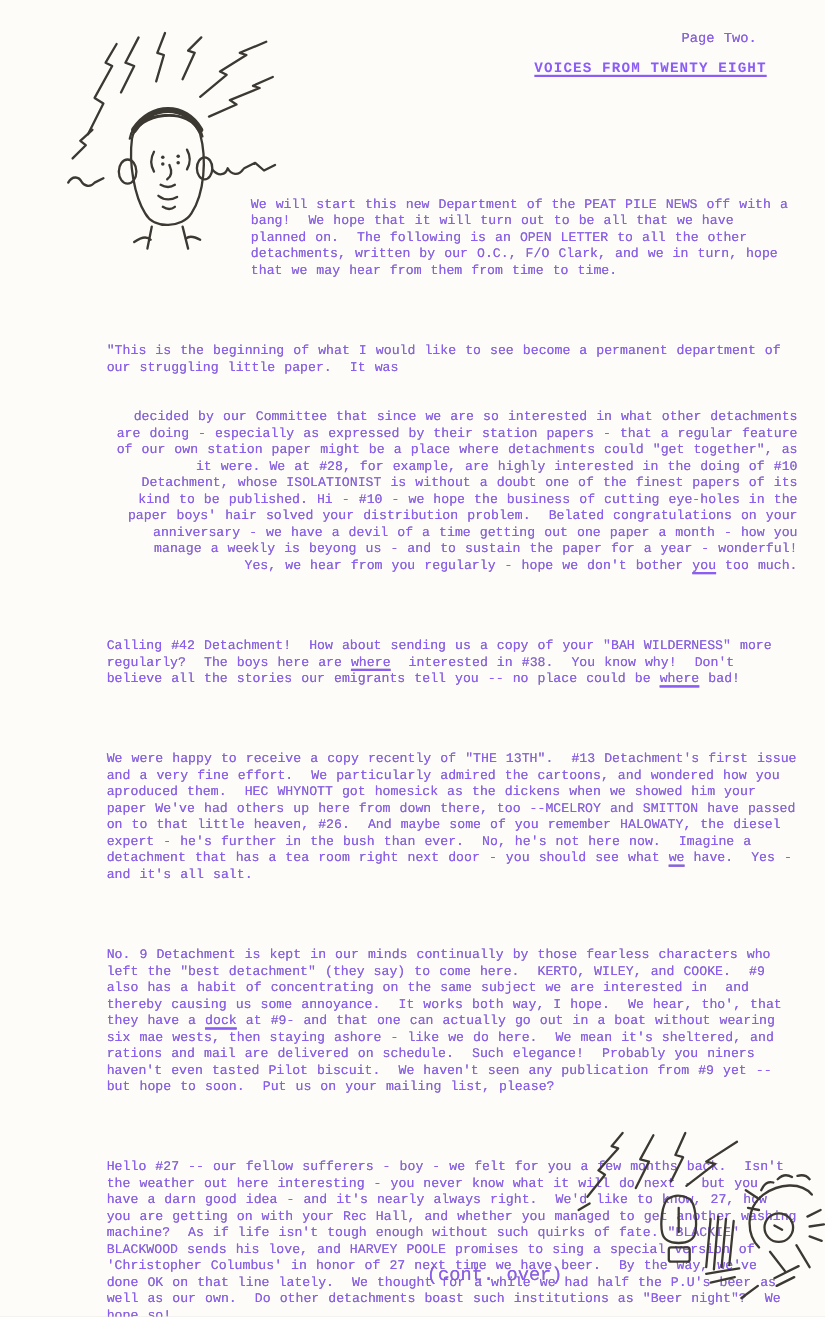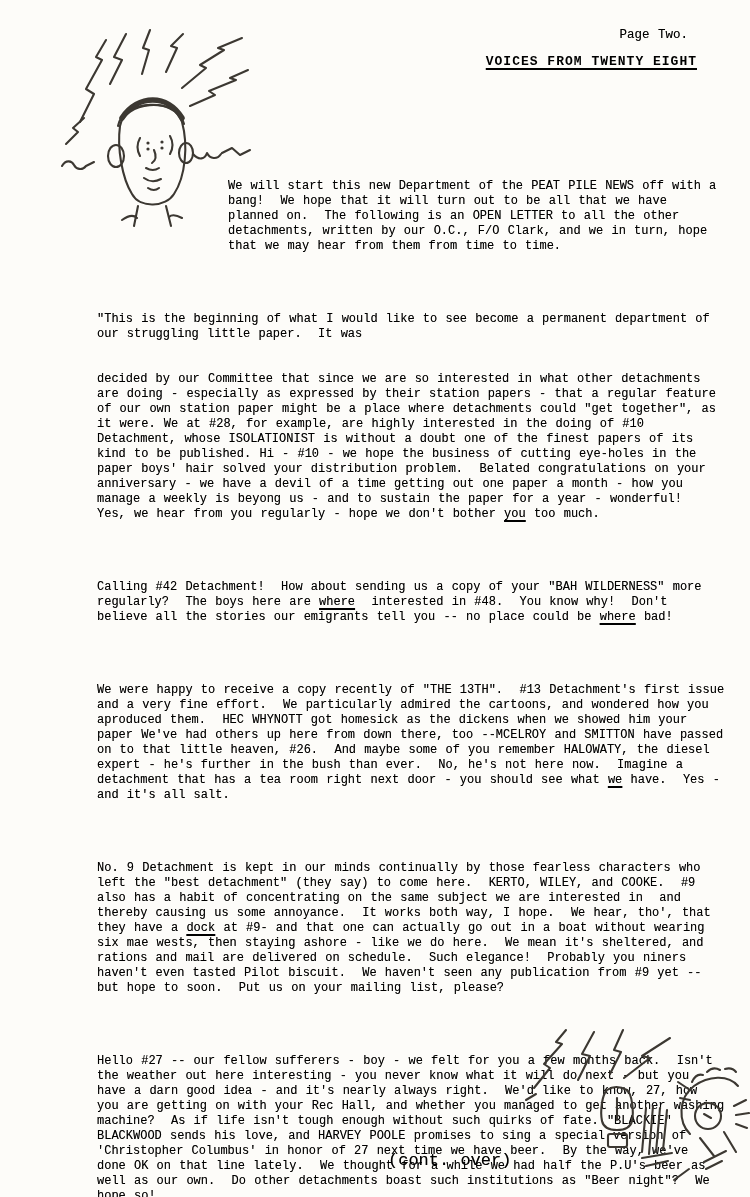--- a/index.html
+++ b/index.html
@@ -1,38 +1,38 @@
 <!DOCTYPE html>
 <html><head>
 <meta charset="utf-8">
 <style>
   html,body{margin:0;padding:0;background:#e8e6e1;}
   .page{
     position:relative;width:750px;height:1197px;margin:0 auto;
     background:#fdfcf9;overflow:hidden;
     font-family:"Liberation Mono","DejaVu Sans Mono",monospace;
-    color:#000000;
+    color:#8b5cf6;
   }
   .typed{
     font-size:12px;line-height:15px;white-space:pre-wrap;
     text-shadow:0 0 0.5px rgba(53,49,43,0.55);
     word-spacing:1px;
   }
   .pagenum{position:absolute;top:28px;right:62px;font-size:12.5px;}
   .title{
     position:absolute;top:54px;left:97px;width:600px;text-align:right;
     font-size:13px;font-weight:bold;letter-spacing:1px;
     text-decoration:underline;text-underline-offset:3px;text-decoration-thickness:1.5px;
   }
   .content{position:absolute;top:90px;left:97px;width:628px;}
   .content p{margin:13px 0 0 0;}
   .content p.first{margin-top:14px;}
   .spacer-left{float:left;width:128px;height:128px;margin-left:-37px;margin-right:40px;}
   .quote-head{margin-left:213px;margin-bottom:0;}
-  .quote-body{margin-top:0 !important;}
+  .quote-body{margin-top:0 !important;text-align:right;}
   .u{text-decoration:underline;text-underline-offset:2.5px;text-decoration-thickness:1.5px;}
   .footer{position:absolute;left:388px;top:1153px;font-size:17px;}
   .cartoon{position:absolute;}
   .cartoon-left{left:52px;top:26px;}
   .cartoon-right{left:522px;top:1026px;}
   svg .stk{fill:none;stroke:#3c3832;stroke-width:2.1;stroke-linecap:round;stroke-linejoin:round;}
   svg .stk-thick{fill:none;stroke:#3c3832;stroke-width:5.5;stroke-linecap:round;}
 </style>
 </head>
 <body>
@@ -77,21 +77,21 @@
 
   <div class="content typed">
 
     <div class="spacer-left"></div>
 
     <p class="first"><span>We will start this new Department of the PEAT PILE NEWS off with a bang!  We hope that it will turn out to be all that we have planned on.  The following is an OPEN LETTER to all the other detachments, written by our O.C., F/O Clark, and we in turn, hope that we may hear from them from time to time.</span></p>
 
     <p class="quote-head"><span>"This is the beginning of what I would like to see become a permanent department of our struggling little paper.  It was</span></p>
     <p class="quote-body"><span>decided by our Committee that since we are so interested in what other detachments are doing - especially as expressed by their station papers - that a regular feature of our own station paper might be a place where detachments could "get together", as it were. We at #28, for example, are highly interested in the doing of #10 Detachment, whose ISOLATIONIST is without a doubt one of the finest papers of its kind to be published. Hi - #10 - we hope the business of cutting eye-holes in the paper boys' hair solved your distribution problem.  Belated congratulations on your anniversary - we have a devil of a time getting out one paper a month - how you manage a weekly is beyong us - and to sustain the paper for a year - wonderful!  Yes, we hear from you regularly - hope we don't bother </span><span class="u">you</span><span> too much.</span></p>
 
-    <p><span>Calling #42 Detachment!  How about sending us a copy of your "BAH WILDERNESS" more regularly?  The boys here are </span><span class="u">where</span><span>  interested in #48.  You know why!  Don't believe all the stories our emigrants tell you -- no place could be </span><span class="u">where</span><span> bad!</span></p>
+    <p><span>Calling #42 Detachment!  How about sending us a copy of your "BAH WILDERNESS" more regularly?  The boys here are </span><span class="u">where</span><span>  interested in #38.  You know why!  Don't believe all the stories our emigrants tell you -- no place could be </span><span class="u">where</span><span> bad!</span></p>
 
     <p><span>We were happy to receive a copy recently of "THE 13TH".  #13 Detachment's first issue and a very fine effort.  We particularly admired the cartoons, and wondered how you aproduced them.  HEC WHYNOTT got homesick as the dickens when we showed him your paper We've had others up here from down there, too --MCELROY and SMITTON have passed on to that little heaven, #26.  And maybe some of you remember HALOWATY, the diesel expert - he's further in the bush than ever.  No, he's not here now.  Imagine a detachment that has a tea room right next door - you should see what </span><span class="u">we</span><span> have.  Yes - and it's all salt.</span></p>
 
     <p><span>No. 9 Detachment is kept in our minds continually by those fearless characters who left the "best detachment" (they say) to come here.  KERTO, WILEY, and COOKE.  #9 also has a habit of concentrating on the same subject we are interested in  and thereby causing us some annoyance.  It works both way, I hope.  We hear, tho', that they have a </span><span class="u">dock</span><span> at #9- and that one can actually go out in a boat without wearing six mae wests, then staying ashore - like we do here.  We mean it's sheltered, and rations and mail are delivered on schedule.  Such elegance!  Probably you niners haven't even tasted Pilot biscuit.  We haven't seen any publication from #9 yet -- but hope to soon.  Put us on your mailing list, please?</span></p>
 
     <p><span>Hello #27 -- our fellow sufferers - boy - we felt for you a few months back.  Isn't the weather out here interesting - you never know what it will do next - but you have a darn good idea - and it's nearly always right.  We'd like to know, 27, how you are getting on with your Rec Hall, and whether you managed to get another washing machine?  As if life isn't tough enough without such quirks of fate. "BLACKIE" BLACKWOOD sends his love, and HARVEY POOLE promises to sing a special version of 'Christopher Columbus' in honor of 27 next time we have beer.  By the way, we've done OK on that line lately.  We thought for a while we had half the P.U's beer as well as our own.  Do other detachments boast such institutions as "Beer night"?  We hope so!</span></p>
 
     
 
     

